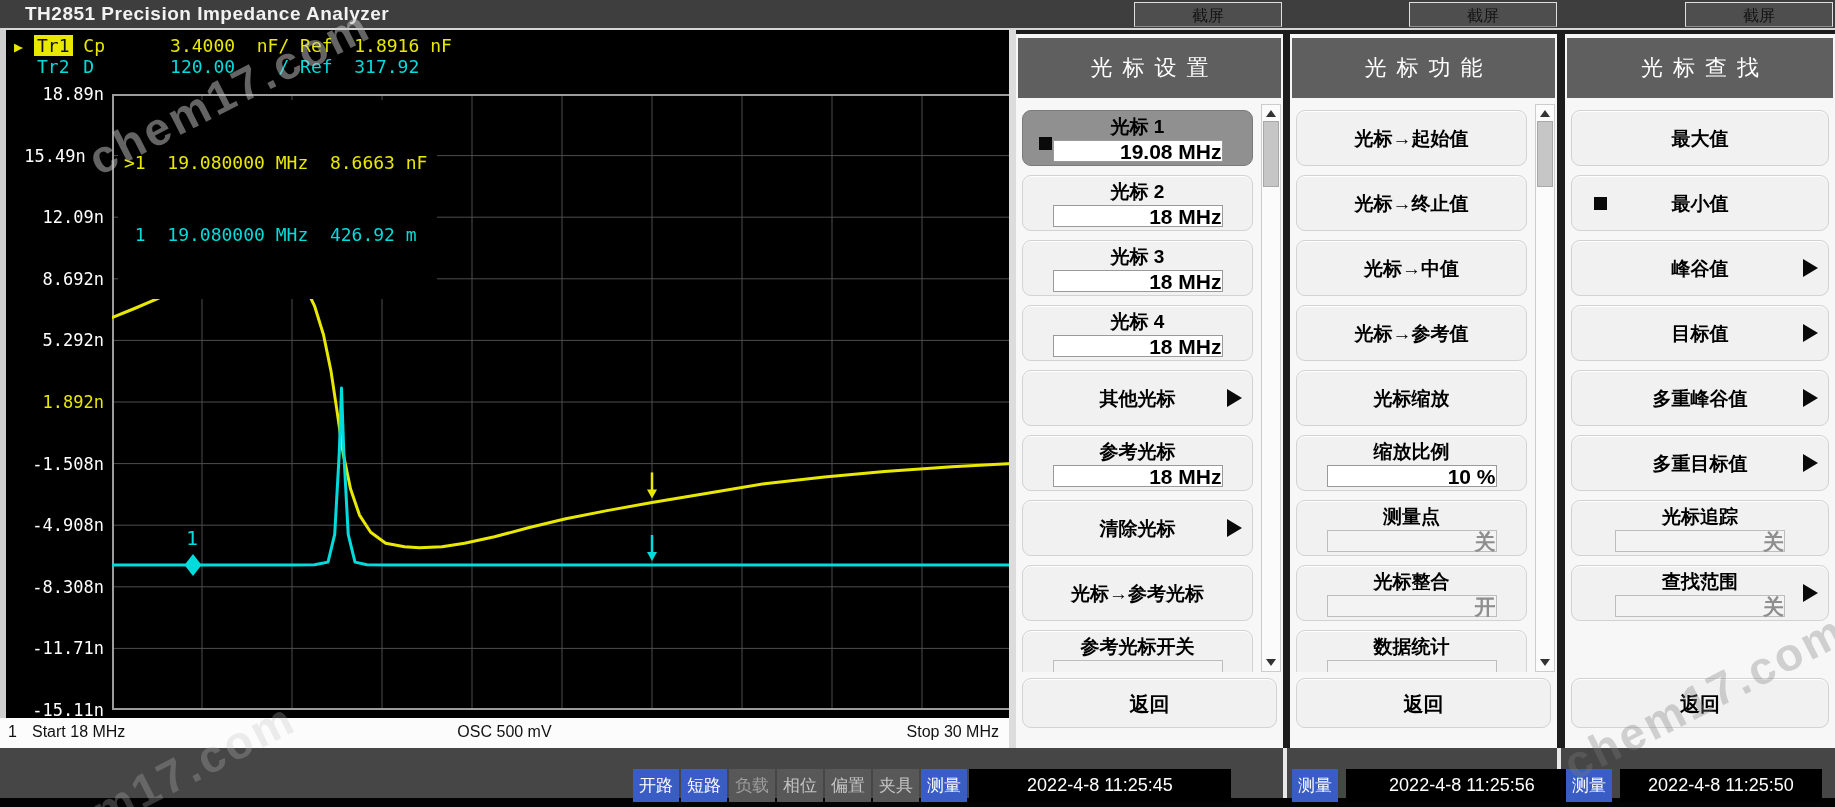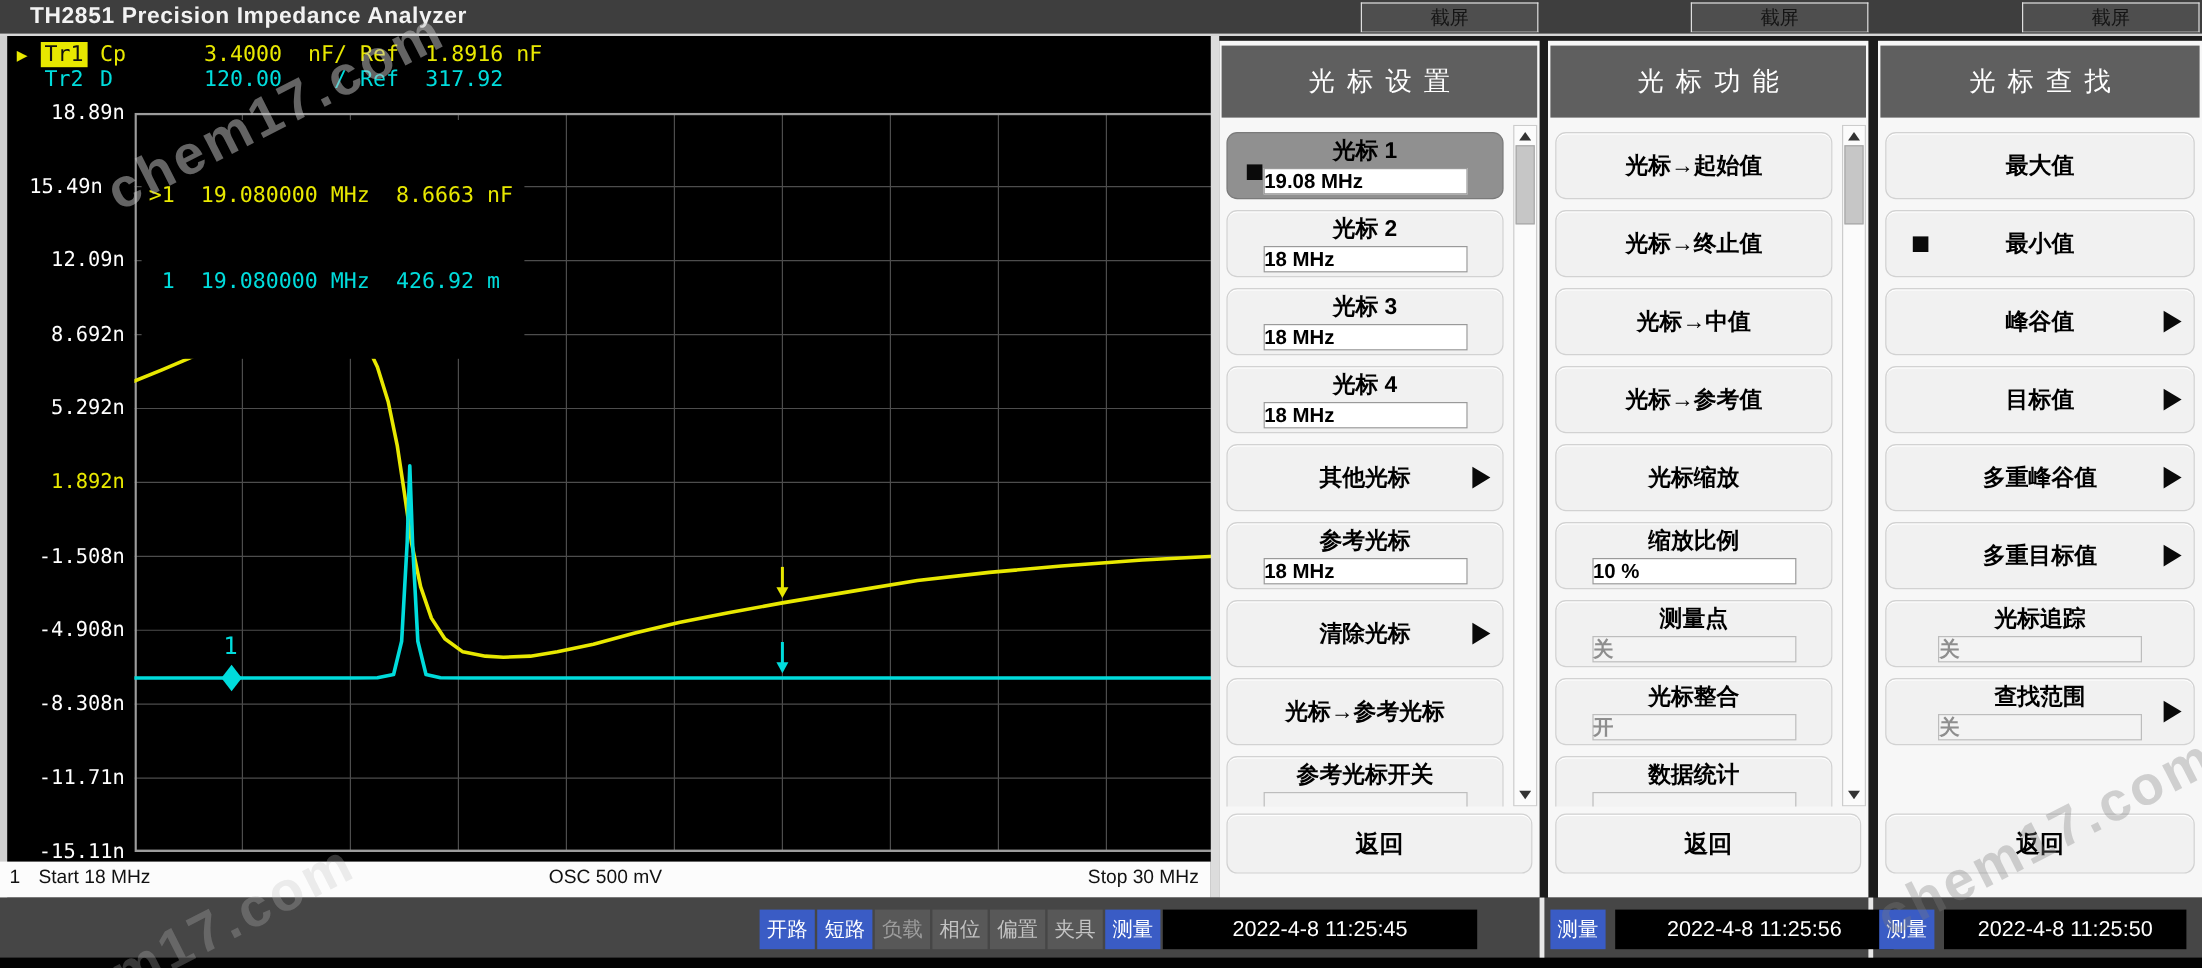--- a/index.html
+++ b/index.html
@@ -30,35 +30,35 @@
   .xs-stop{position:absolute;right:10px;top:5px;}
   
   .gap-light{position:absolute;left:1009px;top:30px;width:7px;height:718px;background:#dcdcdc;}
   .panel{position:absolute;top:34px;height:714px;background:#f7f7f7;}
   .panel-title{position:absolute;left:2px;right:2px;top:4px;height:60px;line-height:60px;background:#5f5f5f;color:#fff;font-size:22px;text-align:center;letter-spacing:10px;padding-left:10px;box-sizing:border-box;}
   .scroll-area{position:absolute;left:0;right:0;top:70px;height:568px;overflow:hidden;}
   .softkey{position:absolute;left:6px;height:56px;background:#f1f1f1;border:1px solid #d2d2d2;border-radius:9px;box-sizing:border-box;box-shadow:inset 0 1px 0 #fff;}
   .softkey.selected{background:#909090;border-color:#7a7a7a;box-shadow:none;}
   .sk-label{position:absolute;left:0;right:0;top:0;height:56px;line-height:56px;text-align:center;font-size:19px;font-weight:600;color:#000;white-space:nowrap;}
   .softkey.hasval .sk-label{height:26px;line-height:28px;top:2px;}
-  .sk-value{position:absolute;top:29px;left:50%;margin-left:-85px;width:170px;height:22px;line-height:22px;text-align:left;font-size:17px;font-weight:700;box-sizing:border-box;}
+  .sk-value{position:absolute;top:29px;left:50%;margin-left:-85px;width:170px;height:22px;line-height:22px;text-align:right;font-size:21px;font-weight:700;box-sizing:border-box;}
   .sk-value.edit{background:#fff;border:1px solid #9a9a9a;color:#000;}
   .sk-value.state{background:#f3f3f3;border:1px solid #bdbdbd;color:#8e8e8e;}
   .sk-indicator{position:absolute;width:13px;height:13px;background:#0a0a0a;}
   .sk-arrow{position:absolute;right:10px;top:50%;margin-top:-9px;width:0;height:0;border-left:15px solid #0a0a0a;border-top:9px solid transparent;border-bottom:9px solid transparent;}
   .return-btn{position:absolute;left:6px;bottom:20px;height:50px;line-height:50px;text-align:center;background:#f1f1f1;border:1px solid #d2d2d2;border-radius:9px;font-size:20px;font-weight:600;color:#000;box-sizing:border-box;box-shadow:inset 0 1px 0 #fff;}
   .scrollbar{position:absolute;right:2px;top:0;bottom:0;width:20px;background:#fbfbfb;border:1px solid #ccc;box-sizing:border-box;}
   .sb-up,.sb-dn{position:absolute;left:50%;margin-left:-5px;width:0;height:0;}
   .sb-up{top:5px;border-bottom:7px solid #333;border-left:5px solid transparent;border-right:5px solid transparent;}
   .sb-dn{bottom:5px;border-top:7px solid #333;border-left:5px solid transparent;border-right:5px solid transparent;}
   .sb-thumb{position:absolute;left:1px;right:1px;top:16px;height:66px;background:#c6c6c6;border:1px solid #a8a8a8;box-sizing:border-box;}
   
   .bottom-bar{position:absolute;left:0;top:748px;width:1835px;height:59px;background:#464646;}
   .bb-black{position:absolute;left:0;bottom:0;width:100%;height:9px;background:#030303;}
-  .bb-section{position:absolute;top:10px;display:flex;align-items:center;}
+  .bb-section{position:absolute;top:21px;display:flex;align-items:center;}
   .bb-btn{width:46px;height:33px;line-height:33px;text-align:center;font-size:17px;margin-right:2px;flex:none;}
   .bb-btn.blue{background:#3a5cc5;color:#fff;}
   .bb-btn.gray{background:#585858;color:#c3c3c3;}
   .bb-btn.gray.dim{color:#9d9d9d;}
   .bb-time{height:33px;line-height:33px;text-align:center;background:#000;color:#fff;font-size:18px;flex:none;}
   .bb-sep{position:absolute;top:0;width:4px;height:50px;background:#e8e8e8;}
   
   .wm{position:absolute;font-size:46px;font-weight:700;letter-spacing:3px;transform:rotate(-27deg);pointer-events:none;white-space:nowrap;z-index:50;}
 </style>
 </head>

